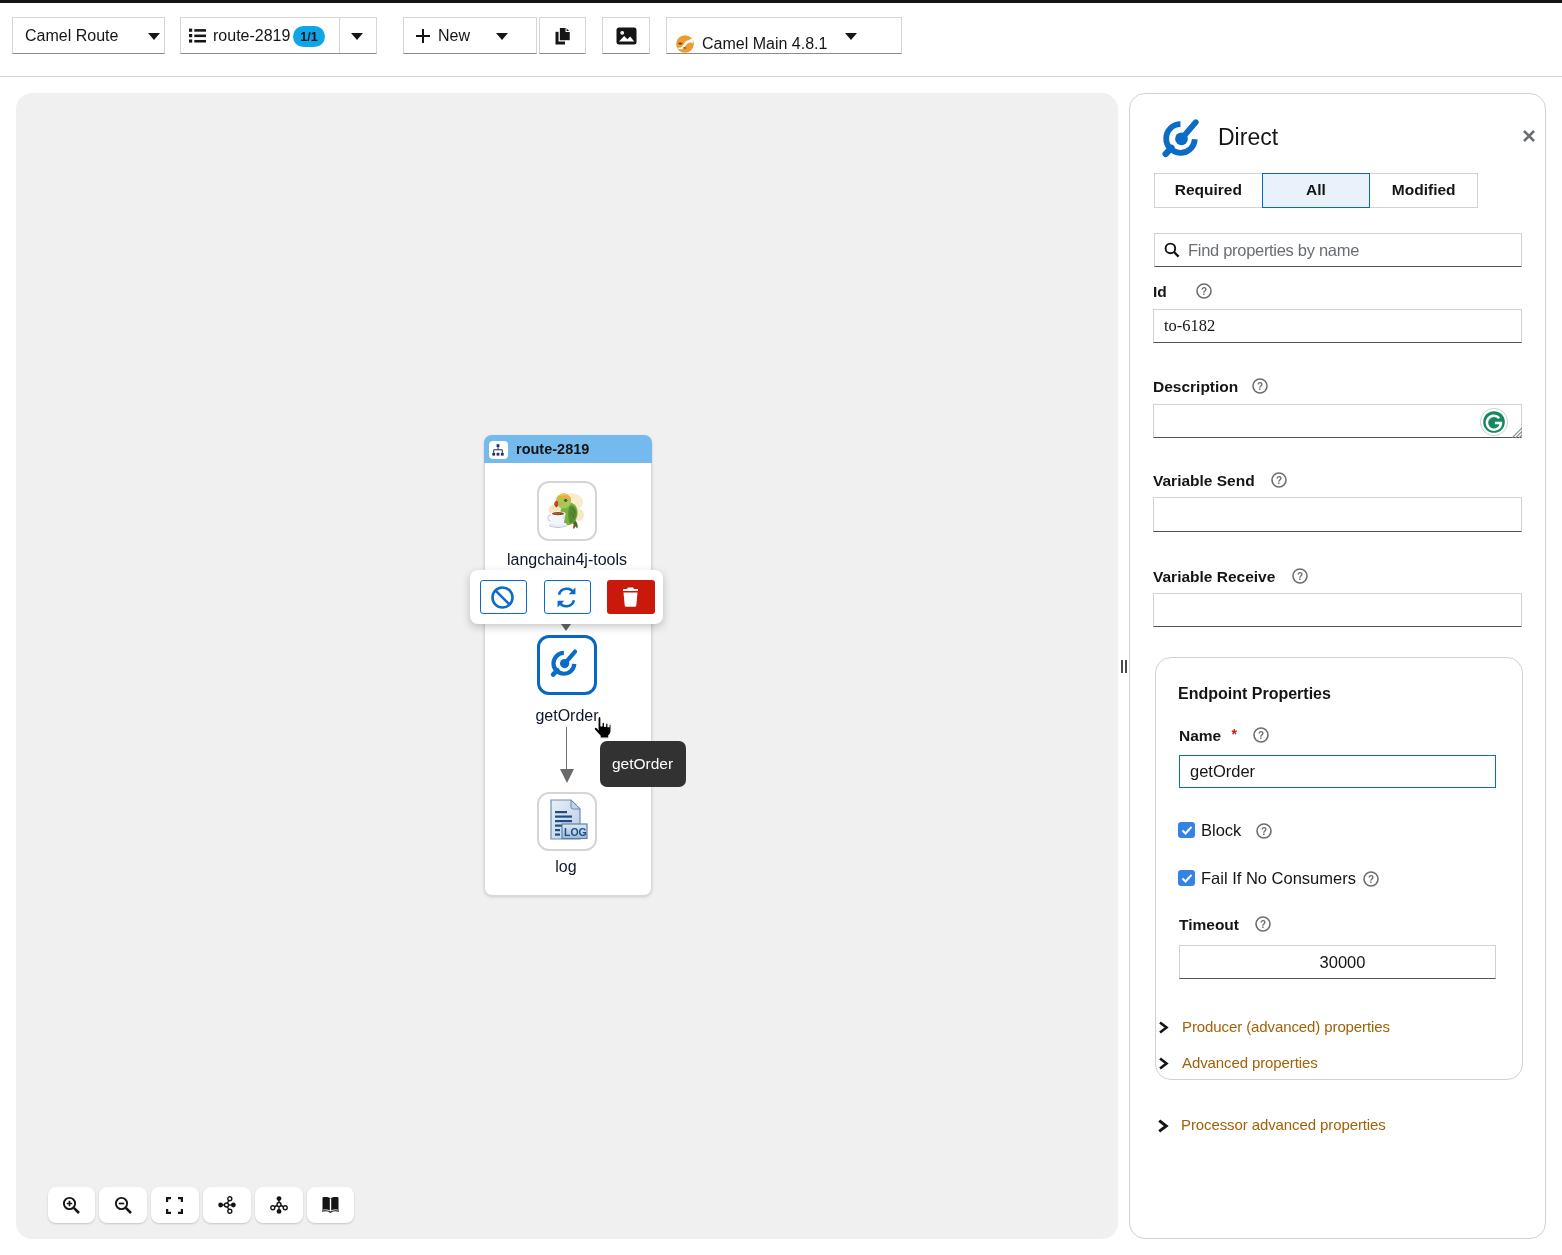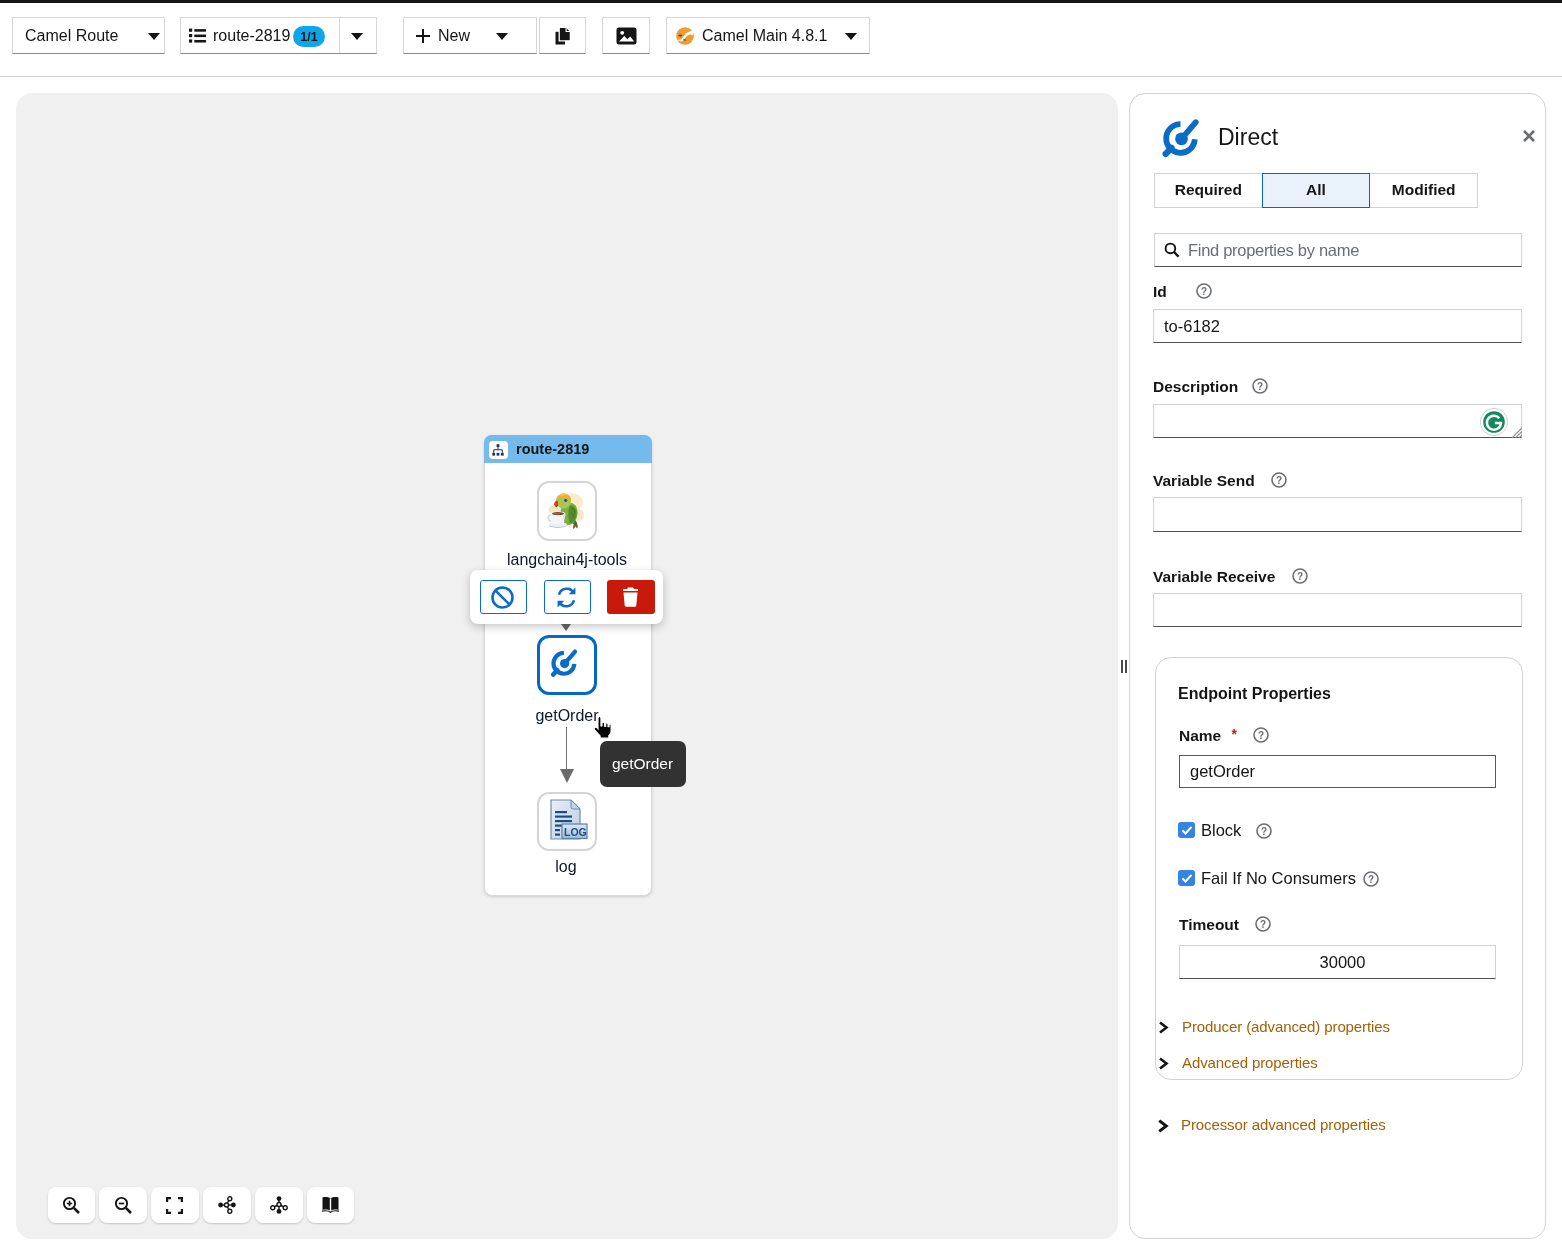--- a/index.html
+++ b/index.html
@@ -56,21 +56,21 @@
       <path d="M12.1 0.5 v4 h4.2" fill="none" stroke="#fff" stroke-width="1.1"></path>
     </svg>
   </div>
   <div class="tbtn" style="left:602px;width:48px;justify-content:center;">
     <svg width="21" height="18" viewBox="0 0 21 18">
       <rect x="0.5" y="0.5" width="20" height="17" rx="2.5" fill="#151515"></rect>
       <circle cx="6.2" cy="5.8" r="1.9" fill="#fff"></circle>
       <path d="M3 14.5 L8.2 9 L11.3 12.3 L14.2 9.6 L18.2 14.5 Z" fill="#fff"></path>
     </svg>
   </div>
-  <div class="tbtn" style="left:666px;width:204px;">
+  <div class="tbtn" style="left:666px;width:236px;align-items:flex-end;">
     <svg style="margin-left:9px;" width="18" height="18" viewBox="0 0 18 18">
       <circle cx="9" cy="9" r="8.8" fill="#ee9b31"></circle>
       <path d="M1.8 13.2 C 3.8 14.8 6.6 14.4 8.3 12.4 C 9.9 10.5 10.8 8.5 13 7.8 C 14.6 7.3 16 7.7 17 8.5 C 17 6.5 15.4 4.9 13.3 4.9 C 10.4 4.9 9 7.1 7.7 9.2 C 6.5 11.2 5 13 2.6 12.6 Z" fill="#fff"></path>
       <path d="M12.5 4.9 L 16.6 3.5 L 17.2 7.5 C 16 6.3 14 5.7 12.5 6.3 Z" fill="#fff"></path>
       <path d="M2.2 8.2 C 3.5 7.1 5.4 7.2 6.5 8.3 C 5.6 9.6 3.7 9.9 2.4 9.1 Z" fill="#5d4037"></path>
       <path d="M7.2 12.9 C 8.2 13.6 9.6 13.7 10.6 13.2 C 9.9 12.2 8.3 11.9 7.2 12.5 Z" fill="#5d4037"></path>
     </svg>
     <span style="margin-left:8px;">Camel Main 4.8.1</span>
     <span class="caret" style="position:absolute;left:178px;top:15px;"></span>
   </div>
@@ -110,21 +110,21 @@
       <span style="margin-left:8px;color:#6a6e73;letter-spacing:-0.3px;">Find properties by name</span>
     </div>
 
     <div class="lbl" style="left:1153px;top:281px;">Id&nbsp;&nbsp;&nbsp;
       <svg class="help" style="position:relative;top:2px;left:12px;" viewBox="0 0 16 16">
           <circle cx="8" cy="8" r="7" fill="none" stroke="#6a6e73" stroke-width="1.6"></circle>
           <text x="8" y="11.6" text-anchor="middle" font-size="10" font-weight="700" fill="#6a6e73">?</text>
         </svg>
     </div>
     <div class="input" style="left:1153px;top:309px;width:369px;height:34px;">
-        <span style="margin-left:10px;">to-6182</span>
+        <span style="margin-left:10px;font-family:Liberation Serif, serif;">to-6182</span>
       </div>
 
     <div class="lbl" style="left:1153px;top:376px;">Description
       <svg class="help" style="position:relative;top:2px;left:9px;" viewBox="0 0 16 16">
           <circle cx="8" cy="8" r="7" fill="none" stroke="#6a6e73" stroke-width="1.6"></circle>
           <text x="8" y="11.6" text-anchor="middle" font-size="10" font-weight="700" fill="#6a6e73">?</text>
         </svg>
     </div>
     <div class="input" style="left:1153px;top:404px;width:369px;height:34px;"></div>
     <svg class="abs" style="left:1479px;top:408px;" width="32" height="30" viewBox="0 0 32 30">

